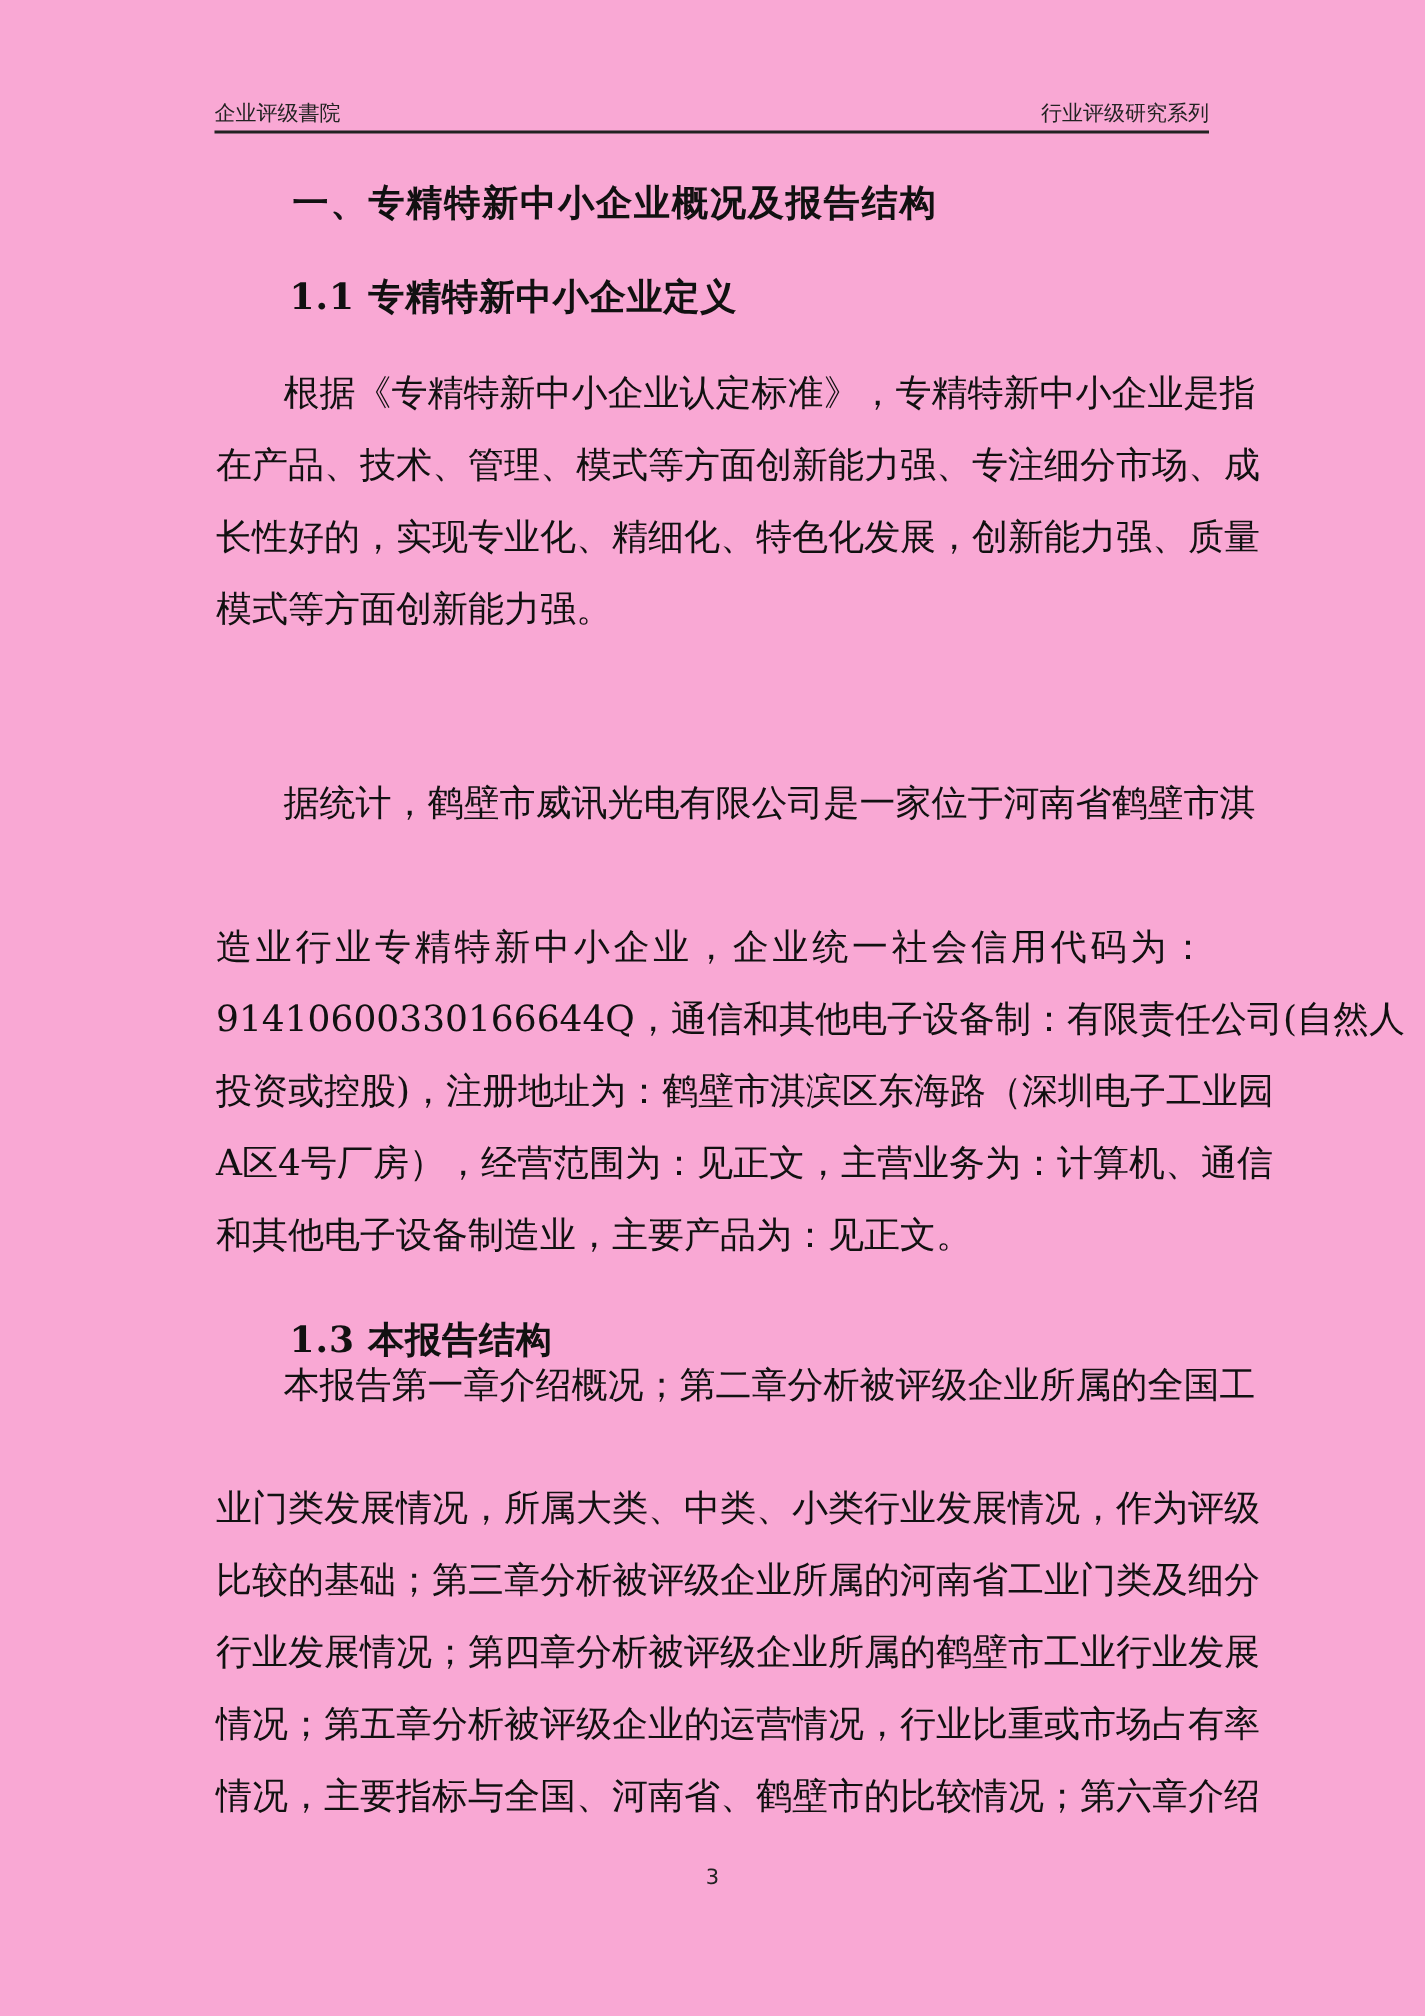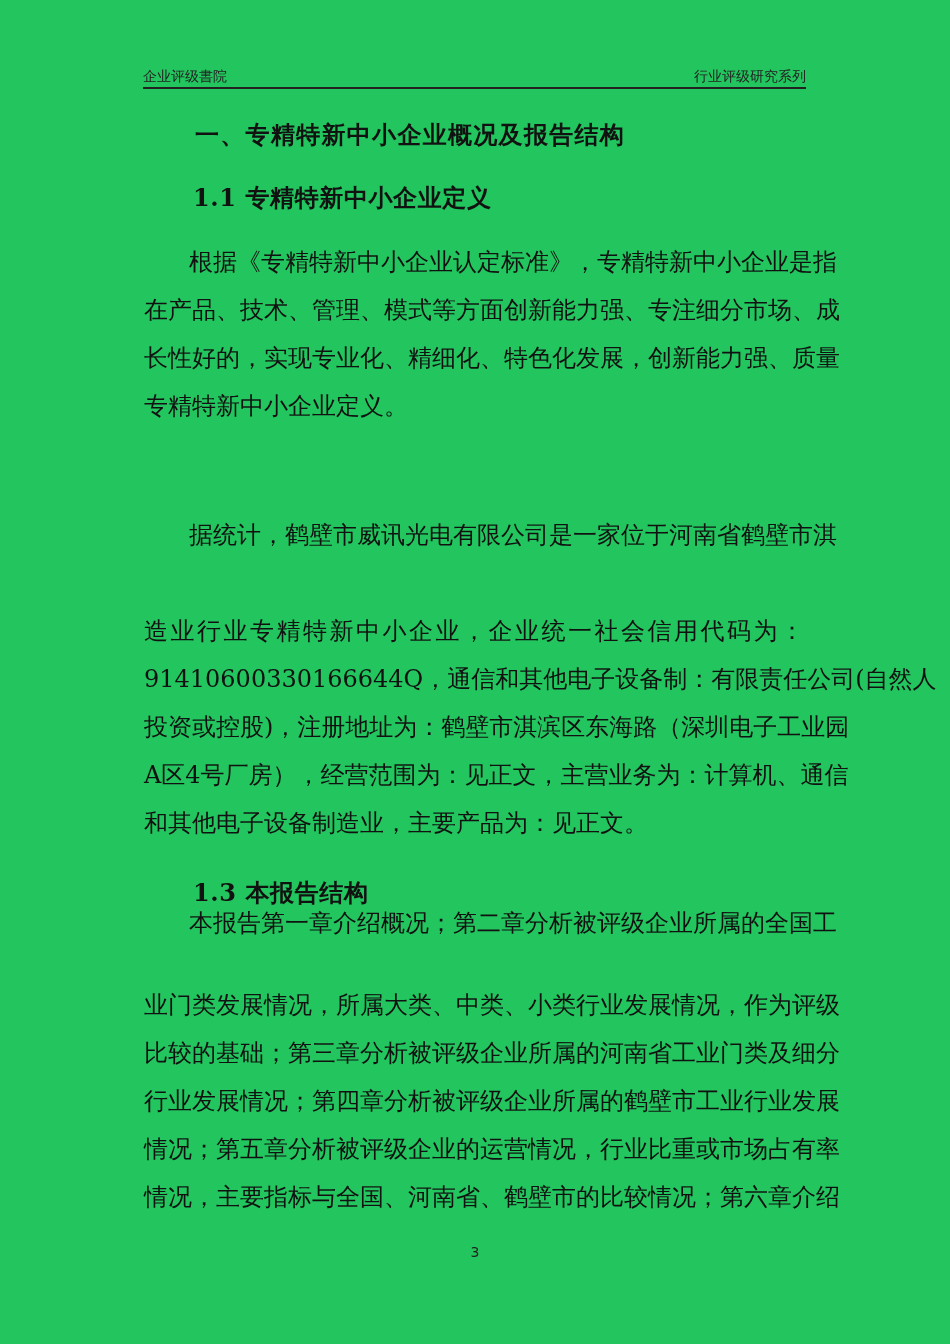--- a/index.html
+++ b/index.html
@@ -1,18 +1,18 @@
 <!DOCTYPE html>
 <html><head>
 <meta charset="utf-8">
 <style>
   html, body { margin: 0; padding: 0; background: #ffffff; }
   body { width: 950px; height: 1344px; position: relative; overflow: hidden;
          font-family: "DejaVu Serif", "Liberation Serif", serif; color: #111; }
-  .page { position: absolute; left: 0; top: 0; width: 950px; height: 1344px; background: #22c55e; }
+  .page { position: absolute; left: 0; top: 0; width: 950px; height: 1344px; background: #f9a8d4; }
   .hdr { position: absolute; top: 66px; font-family: "DejaVu Sans", "Liberation Sans", sans-serif;
          font-size: 14px; color: #222; line-height: 20px; }
   .hdr-left { left: 143px; }
   .hdr-right { right: 144px; }
   .hdr-rule { position: absolute; left: 143px; width: 663px; top: 87px; height: 2px; background: #222; }
   .h1 { position: absolute; left: 195px; top: 118px; font-size: 24px; font-weight: bold;
         line-height: 34px; letter-spacing: 1.3px; white-space: nowrap; }
   .h2 { position: absolute; left: 193px; font-size: 24px; font-weight: bold;
         line-height: 30px; letter-spacing: 0.6px; white-space: nowrap; }
   .line { position: absolute; left: 144px; width: 660px; font-size: 24px; line-height: 30px;
@@ -30,21 +30,21 @@
   <div class="hdr hdr-left">企业评级書院</div>
   <div class="hdr hdr-right">行业评级研究系列</div>
   <div class="hdr-rule"></div>
 
   <div class="h1">一、专精特新中小企业概况及报告结构</div>
 
   <div class="h2" style="top:183px;">1.1 专精特新中小企业定义</div>
   <div class="line indent" style="top:247px;">根据《专精特新中小企业认定标准》，专精特新中小企业是指</div>
   <div class="line" style="top:295px;">在产品、技术、管理、模式等方面创新能力强、专注细分市场、成</div>
   <div class="line" style="top:343px;">长性好的，实现专业化、精细化、特色化发展，创新能力强、质量</div>
-  <div class="line last" style="top:391px;">专精特新中小企业定义。</div>
+  <div class="line last" style="top:391px;">模式等方面创新能力强。</div>
 
   <div class="line indent" style="top:520px;">据统计，鹤壁市威讯光电有限公司是一家位于河南省鹤壁市淇</div>
   <div class="line" style="top:616px;">造业行业专精特新中小企业，企业统一社会信用代码为：</div>
   <div class="line" style="top:664px;">91410600330166644Q，通信和其他电子设备制：有限责任公司(自然人</div>
   <div class="line" style="top:712px;">投资或控股)，注册地址为：鹤壁市淇滨区东海路（深圳电子工业园</div>
   <div class="line" style="top:760px;">A区4号厂房），经营范围为：见正文，主营业务为：计算机、通信</div>
   <div class="line last" style="top:808px;">和其他电子设备制造业，主要产品为：见正文。</div>
 
   <div class="h2" style="top:878px;">1.3 本报告结构</div>
   <div class="line indent" style="top:908px;">本报告第一章介绍概况；第二章分析被评级企业所属的全国工</div>

